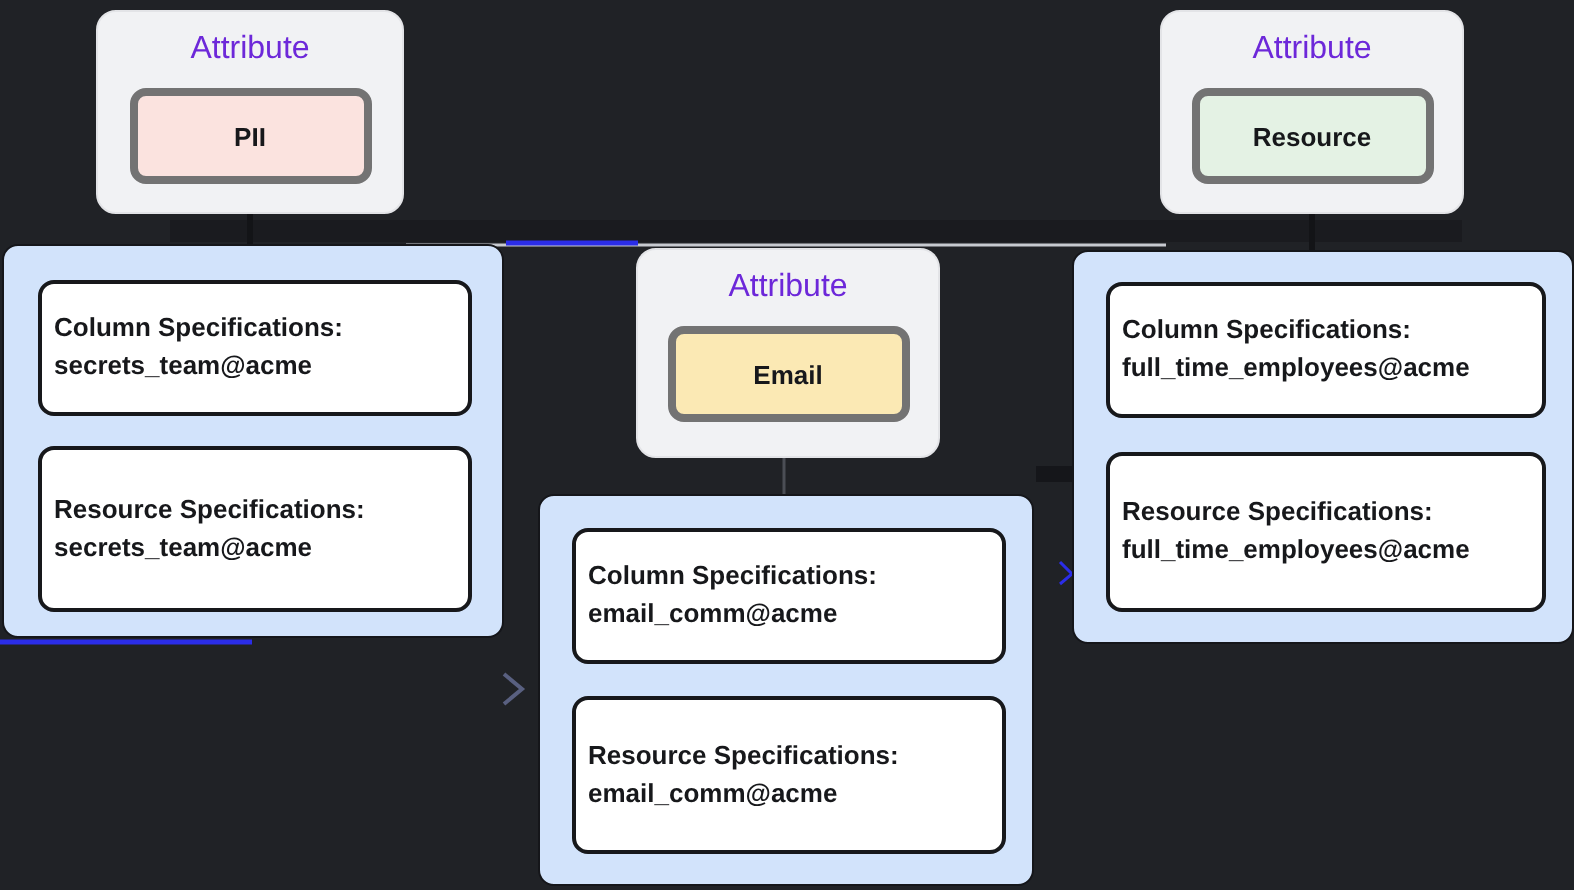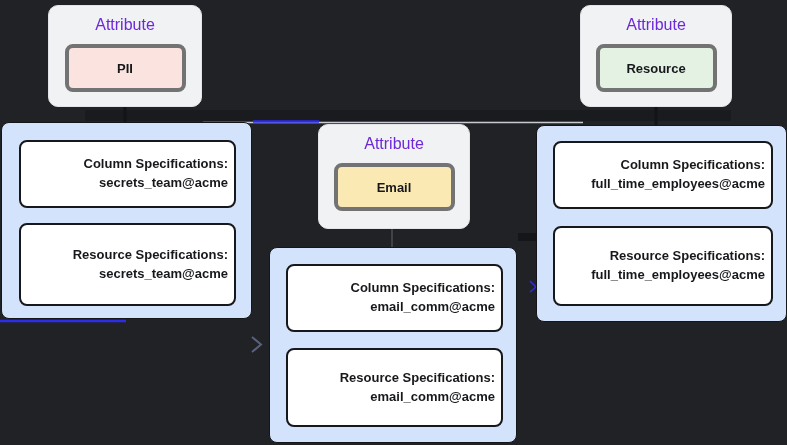--- a/index.html
+++ b/index.html
@@ -40,21 +40,21 @@
   
   .cluster{
     background:#d2e3fb;
     border:1.5px solid #15161a;
     border-radius:8px;
   }
   .spec-box{
     position:absolute;box-sizing:border-box;
     background:#ffffff;
     border:2px solid #17181b;border-radius:8px;
-    display:flex;flex-direction:column;align-items:flex-end;justify-content:center;
+    display:flex;flex-direction:column;align-items:flex-start;justify-content:center;
     text-align:center;
     font-size:13px;font-weight:700;color:#17181b;
     line-height:1.45;
     padding:4px 6px;
   }
 
   
   #attr-pii{left:48px;top:5px;width:154px;height:102px;}
   #attr-financial{left:580px;top:5px;width:152px;height:102px;}
   #attr-email{left:318px;top:124px;width:152px;height:105px;}

